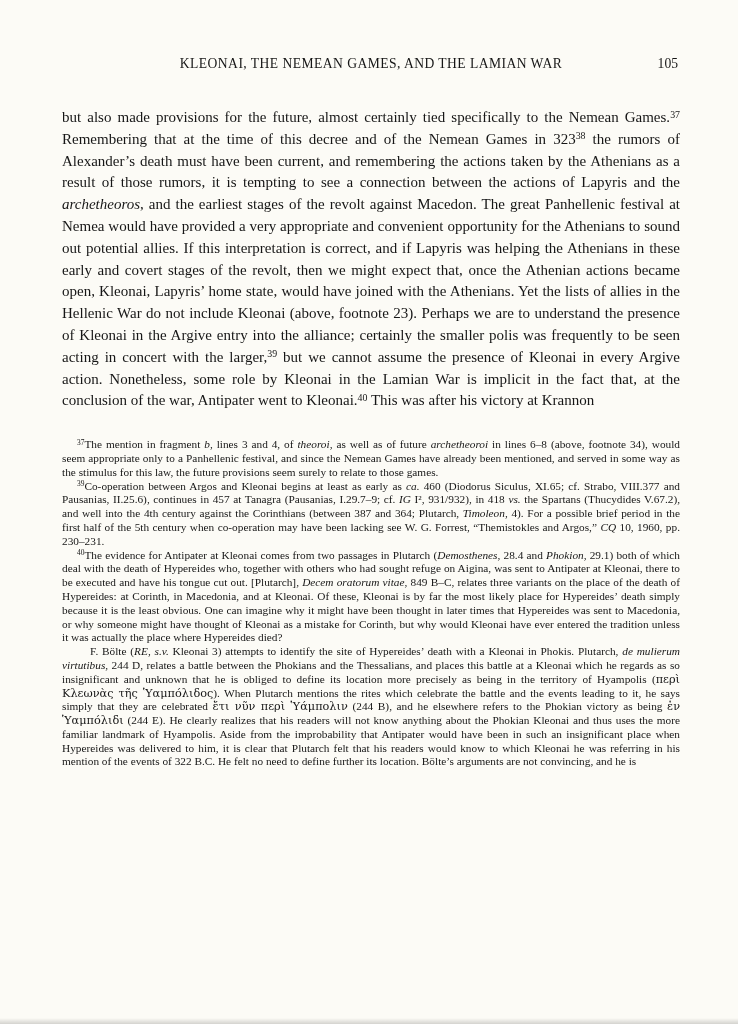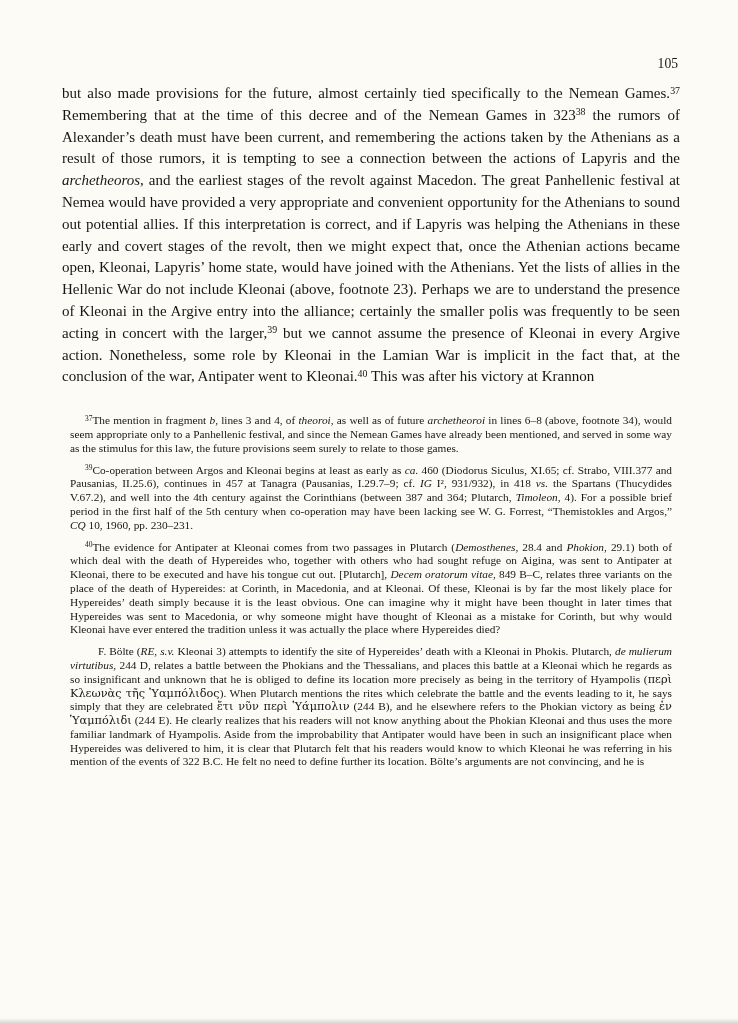--- a/index.html
+++ b/index.html
@@ -40,38 +40,38 @@
     text-align: justify;
     hyphens: auto;
   }
   .footnotes {
     margin-top: 26px;
     font-size: 11.3px;
     line-height: 13.8px;
     text-align: justify;
     hyphens: auto;
   }
-  .footnote { margin: 8px; text-indent: 15px; }
+  .footnote { margin: 0; text-indent: 15px; }
   .footnote.indent2 { text-indent: 28px; }
   .fnref {
     font-size: 66%;
     line-height: 0;
     vertical-align: baseline;
     position: relative;
     top: -0.45em;
   }
   .it { font-style: italic; }
   .greek { font-family: "DejaVu Serif", serif; }
 </style>
 </head>
 <body>
 
 <div class="page">
 
-  <header class="running-head"><span class="page-number">105</span></header>
+  <header class="running-head"><span>KLEONAI, THE NEMEAN GAMES, AND THE LAMIAN WAR</span><span class="page-number">105</span></header>
 
   <main>
 
     <p class="body-text"><span>but also made provisions for the future, almost certainly tied specifically to the Nemean Games.</span><sup class="fnref">37</sup><span> Remembering that at the time of this decree and of the Nemean Games in 323</span><sup class="fnref">38</sup><span> the rumors of Alexander’s death must have been current, and remembering the actions taken by the Athenians as a result of those rumors, it is tempting to see a connection between the actions of Lapyris and the </span><span class="it">archetheoros</span><span>, and the earliest stages of the revolt against Macedon. The great Panhellenic festival at Nemea would have provided a very appropriate and convenient opportunity for the Athenians to sound out potential allies. If this interpretation is correct, and if Lapyris was helping the Athenians in these early and covert stages of the revolt, then we might expect that, once the Athenian actions became open, Kleonai, Lapyris’ home state, would have joined with the Athenians. Yet the lists of allies in the Hellenic War do not include Kleonai (above, footnote 23). Perhaps we are to understand the presence of Kleonai in the Argive entry into the alliance; certainly the smaller polis was frequently to be seen acting in concert with the larger,</span><sup class="fnref">39</sup><span> but we cannot assume the presence of Kleonai in every Argive action. Nonetheless, some role by Kleonai in the Lamian War is implicit in the fact that, at the conclusion of the war, Antipater went to Kleonai.</span><sup class="fnref">40</sup><span> This was after his victory at Krannon</span></p>
 
     <section class="footnotes">
 
       <p class="footnote"><sup class="fnref">37</sup><span>The mention in fragment </span><span class="it">b</span><span>, lines 3 and 4, of </span><span class="it">theoroi</span><span>, as well as of future </span><span class="it">archetheoroi</span><span> in lines 6–8 (above, footnote 34), would seem appropriate only to a Panhellenic festival, and since the Nemean Games have already been mentioned, and served in some way as the stimulus for this law, the future provisions seem surely to relate to those games.</span></p>
 
 

